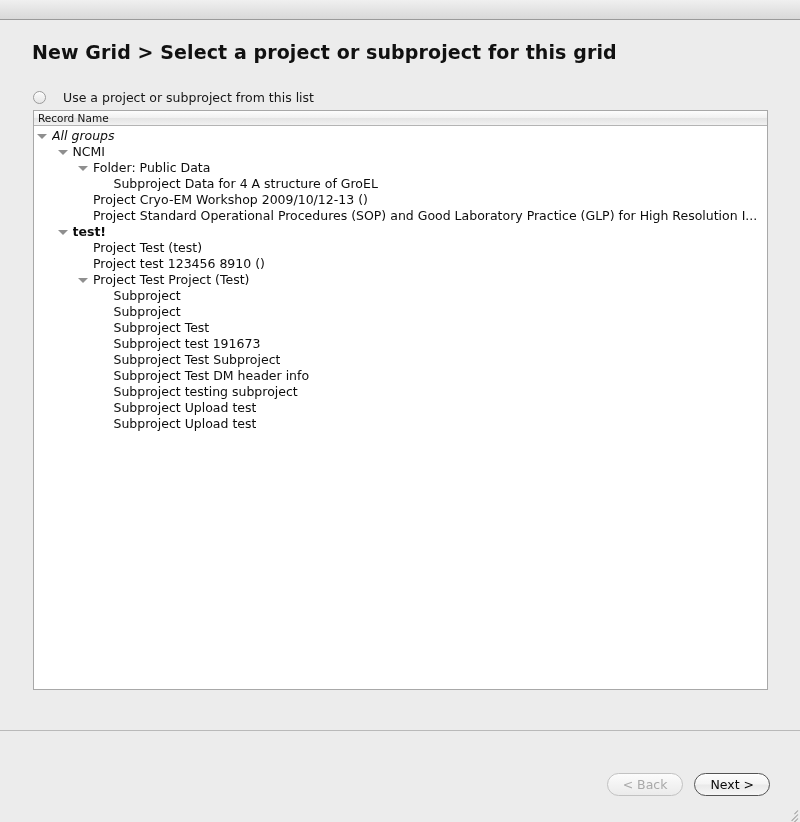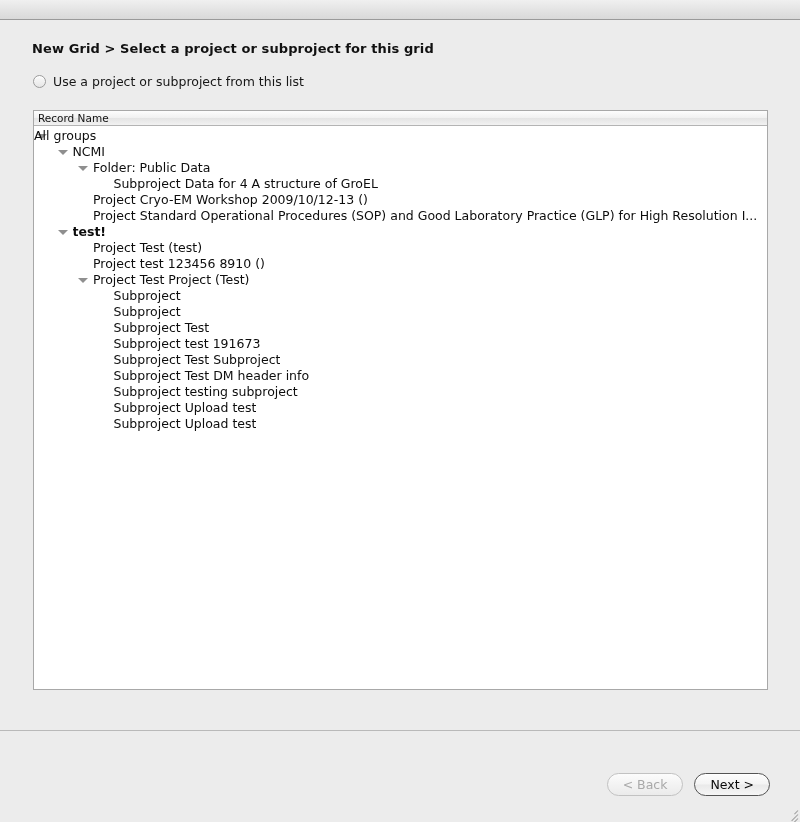--- a/index.html
+++ b/index.html
@@ -35,35 +35,36 @@
     left: 0; top: 21px;
     width: 800px;
     height: 801px;
     background: #ececec;
   }
 
   #page-title {
     position: absolute;
     left: 32px;
     top: 20px;
-    font-size: 13px;
+    font-size: 19px;
     font-weight: bold;
     letter-spacing: 0.1px;
     color: #111111;
     white-space: nowrap;
   }
 
   
   #radio-row {
     position: absolute;
     left: 33px;
-    top: 51px;
+    top: 67px;
     height: 18px;
     display: flex;
     align-items: center;
+    gap: 10px;
   }
   .radio-circle {
     width: 13px;
     height: 13px;
     border-radius: 50%;
     border: 1px solid #9b9b9b;
     background: linear-gradient(to bottom, #fbfbfb 0%, #e6e6e6 100%);
     box-shadow: inset 0 1px 1px rgba(255,255,255,0.9);
     box-sizing: border-box;
     flex: 0 0 auto;
@@ -205,21 +206,21 @@
     <span id="radio-label">Use a project or subproject from this list</span>
   </div>
 
   <div id="list-panel">
     <div id="column-header">
       <span id="column-header-label">Record Name</span>
     </div>
     <div id="tree">
         <div class="tree-row">
           <span class="tri" style="left: 3px;"></span>
-          <span class="tree-label" style="left: 0; max-width: 707px;">All groups</span>
+          <span class="tree-label" style="left: 18px; max-width: 707px; font-style: italic;">All groups</span>
         </div>
         <div class="tree-row">
           <span class="tri" style="left: 23.5px;"></span>
           <span class="tree-label" style="left: 38.5px; max-width: 686.5px;">NCMI</span>
         </div>
         <div class="tree-row">
           <span class="tri" style="left: 44px;"></span>
           <span class="tree-label" style="left: 59px; max-width: 666px;">Folder: Public Data</span>
         </div>
         <div class="tree-row">

